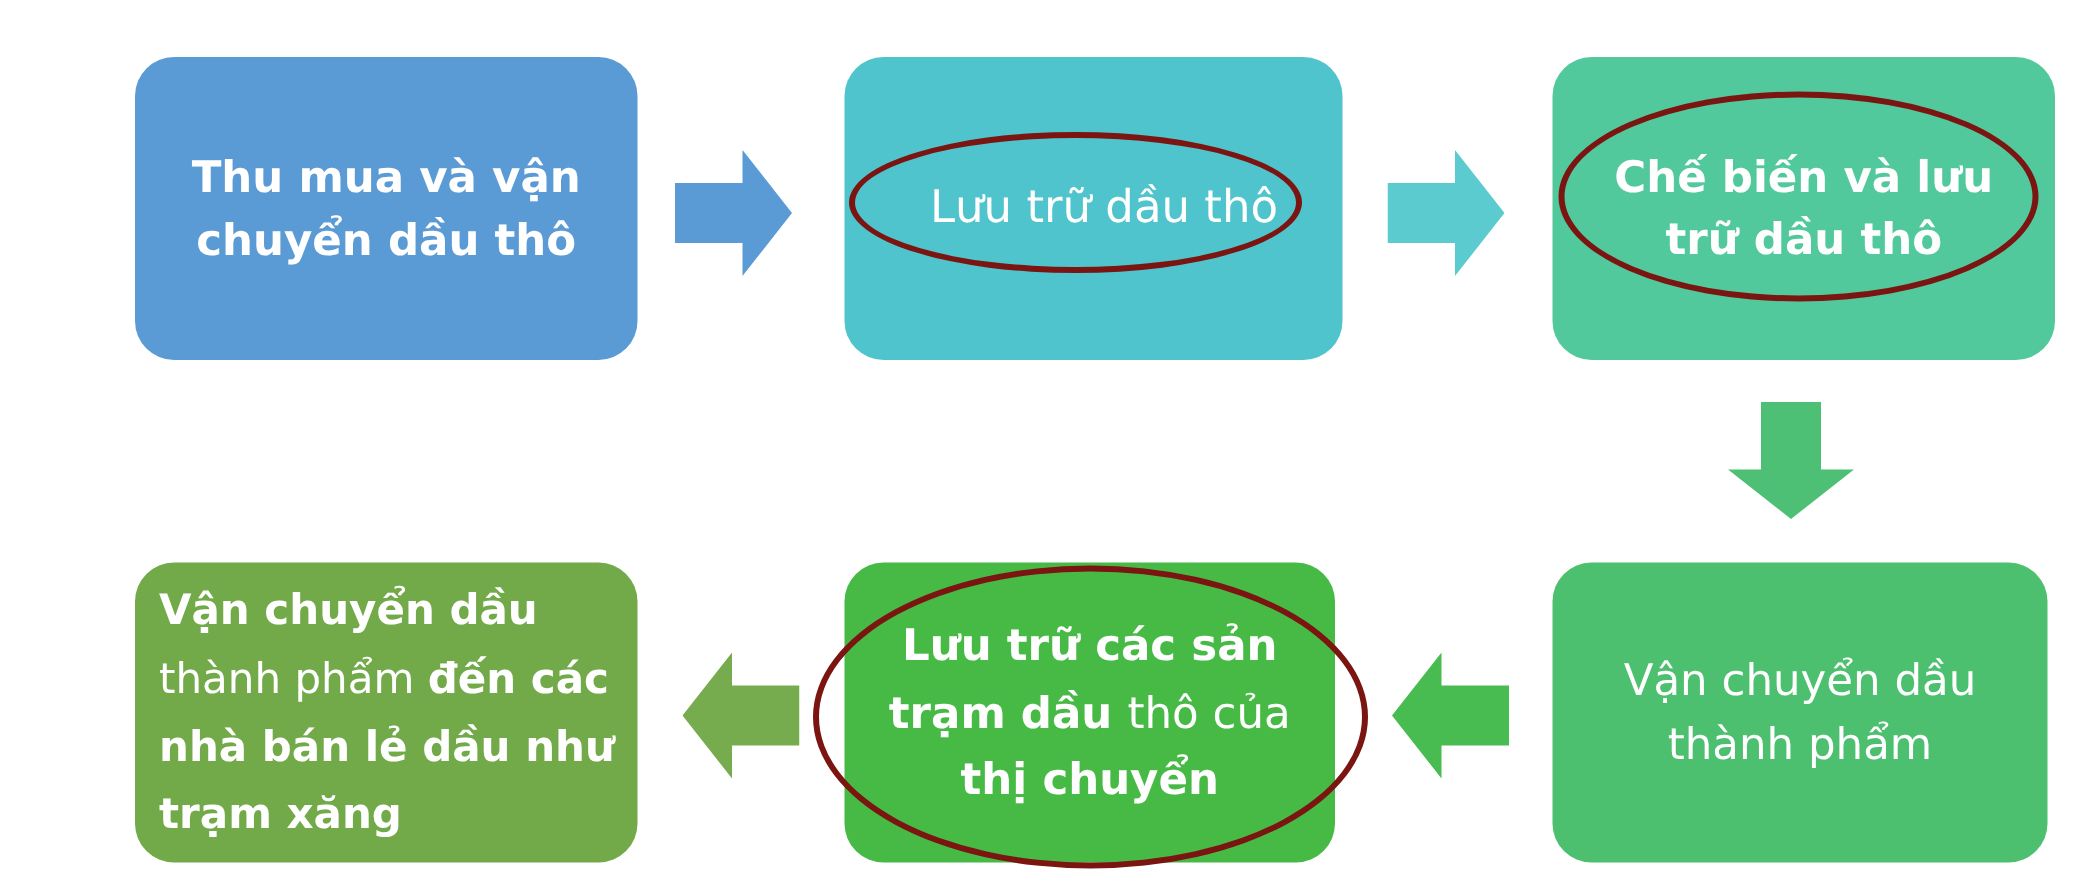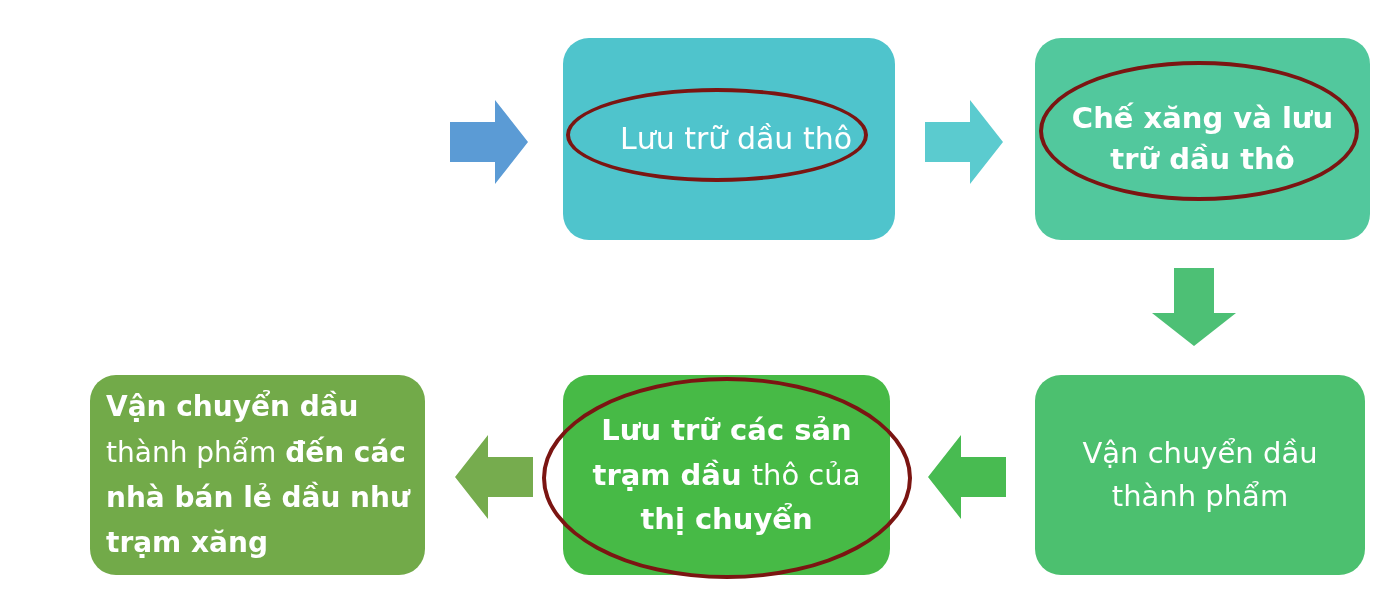--- a/index.html
+++ b/index.html
@@ -53,32 +53,34 @@
   }
   #ellipse-1 { left: 566px;  top: 88px;  width: 302px; height: 94px; }
   #ellipse-2 { left: 1039px; top: 61px;  width: 320px; height: 140px; }
   #ellipse-3 { left: 542px;  top: 377px; width: 370px; height: 202px; }
 </style>
 </head>
 <body>
 
 <div class="canvas">
 
+  <div class="box" id="step-1" style="background: rgb(91, 155, 213); color: rgb(255, 255, 255);"><span><span style="font-weight: 700;">Thu mua và vận
+chuyển dầu thô</span></span></div>
 
   <svg class="arrow" id="arrow-1" width="78" height="84" viewBox="0 0 78 84">
     <polygon points="0,22 45,22 45,0 78,42 45,84 45,62 0,62" fill="#5B9BD5"></polygon>
   </svg>
 
   <div class="box" id="step-2" style="background: rgb(79, 196, 204); color: rgb(255, 255, 255);"><span><span style="font-weight: 400; margin-left: 14px;">Lưu trữ dầu thô</span></span></div>
 
   <svg class="arrow" id="arrow-2" width="78" height="84" viewBox="0 0 78 84">
     <polygon points="0,22 45,22 45,0 78,42 45,84 45,62 0,62" fill="#5BCBCF"></polygon>
   </svg>
 
-  <div class="box" id="step-3" style="background: rgb(82, 200, 157); color: rgb(255, 255, 255);"><span><span style="font-weight: 700;">Chế xăng và lưu
+  <div class="box" id="step-3" style="background: rgb(82, 200, 157); color: rgb(255, 255, 255);"><span><span style="font-weight: 700;">Chế biến và lưu
 trữ dầu thô</span></span></div>
 
   <svg class="arrow" id="arrow-3" width="84" height="78" viewBox="0 0 84 78">
     <polygon points="22,0 62,0 62,45 84,45 42,78 0,45 22,45" fill="#4DC075"></polygon>
   </svg>
 
   <div class="box" id="step-4" style="background: rgb(76, 192, 111); color: rgb(255, 255, 255);"><span><span style="font-weight: 400;">Vận chuyển dầu
 thành phẩm</span></span></div>
 
   <svg class="arrow" id="arrow-4" width="78" height="84" viewBox="0 0 78 84">

